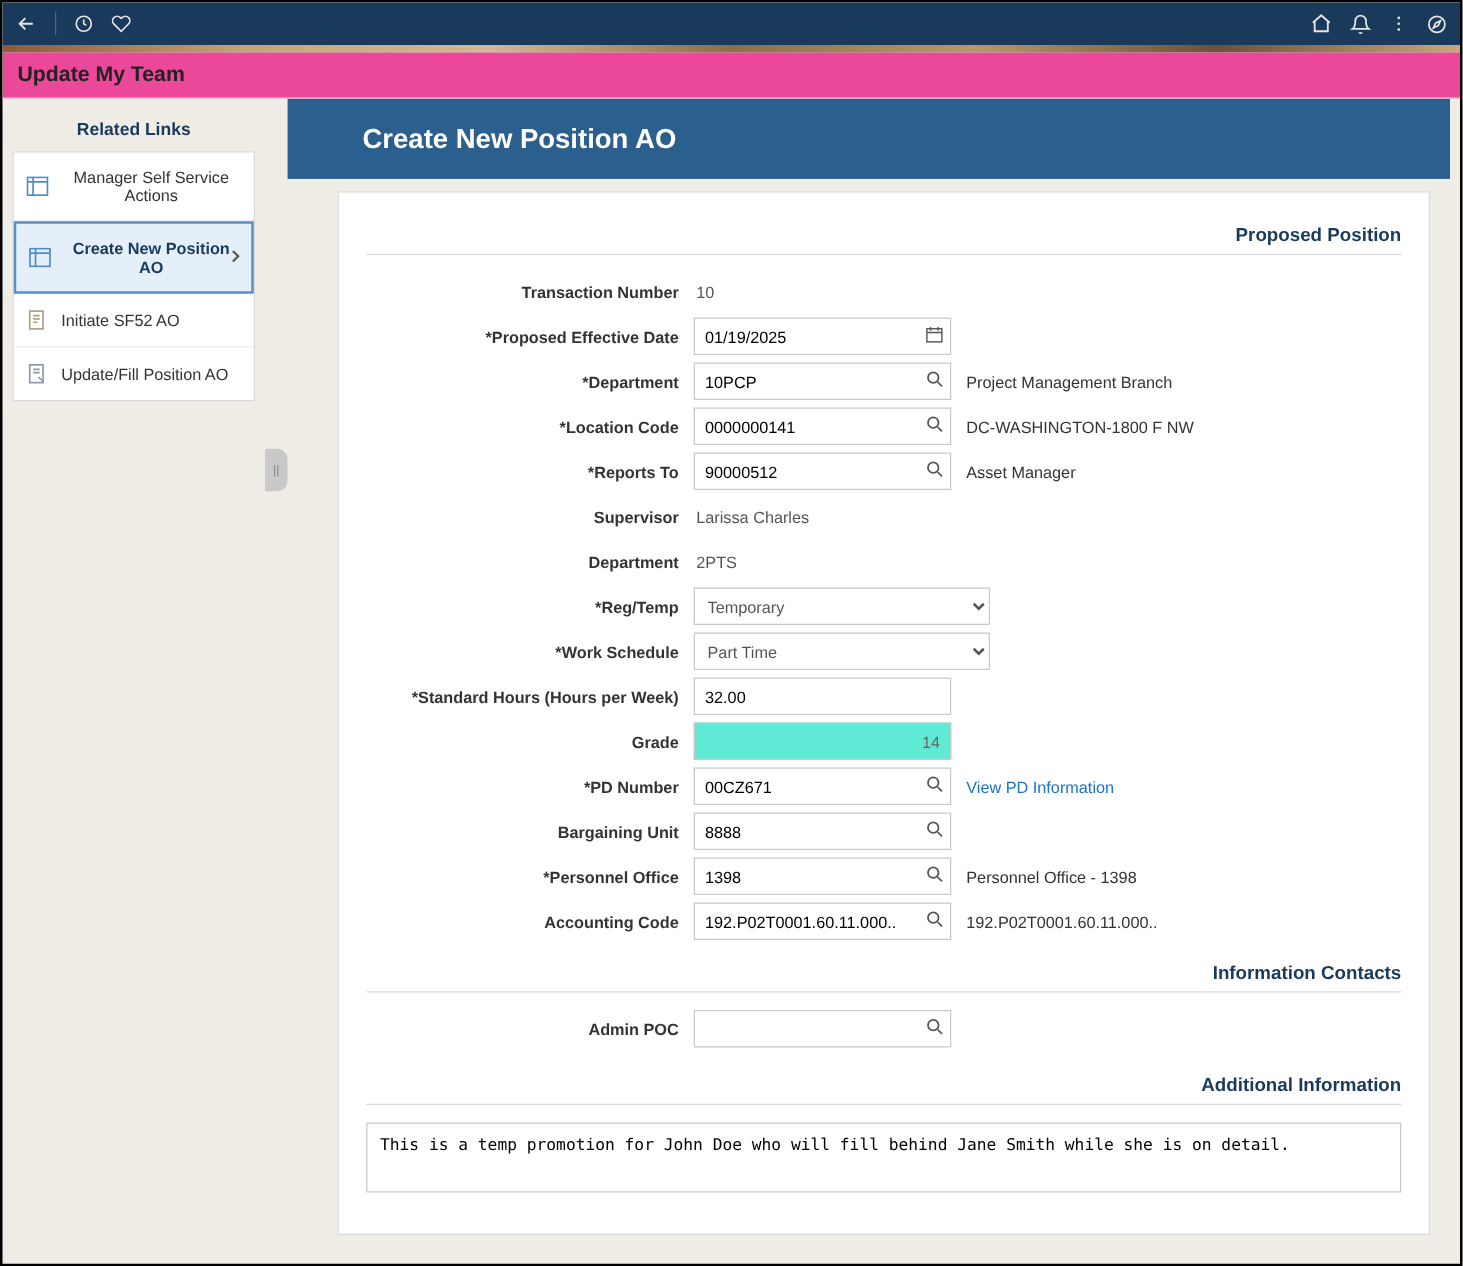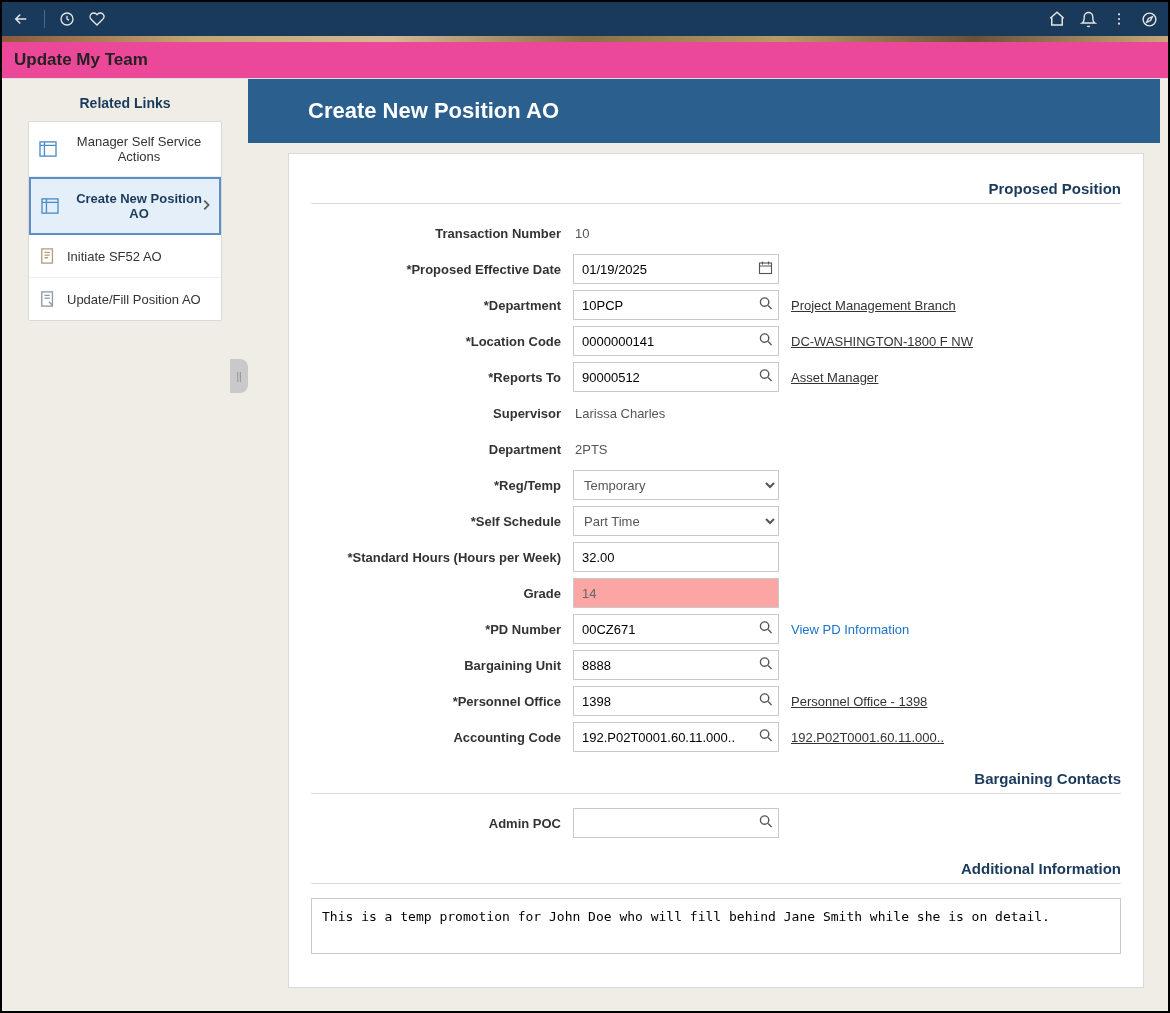--- a/index.html
+++ b/index.html
@@ -14,21 +14,21 @@
   
   .deco-strip { height: 6px; background: linear-gradient(90deg,#8b5a3c,#c4a574,#d4b896,#8b6f47,#b89968,#6b5139,#c9a779); }
 
   
   .page-title-bar { background: #ec4899; padding: 8px 12px; font-size: 17px; font-weight: bold; color: #222; border-bottom: 1px solid #ddd; }
 
   
   .main-wrap { display: flex; height: calc(1013px - 34px - 6px - 36px - 4px); }
 
   
-  .sidebar { width: 210px; padding: 8px; margin-left: 18px; }
+  .sidebar { width: 210px; padding: 8px; }
   .related-title { text-align: center; font-weight: bold; font-size: 14px; color: #1a3a5c; padding: 8px 0 10px; }
   .sidebar-box { background: #fff; border: 1px solid #d9d9d9; border-radius: 2px; text-align: center; }
   .sidebar-item { display: flex; align-items: center; gap: 10px; padding: 12px 10px; border-bottom: 1px solid #eee; cursor: pointer; position: relative; font-size: 13px; color: #333; }
   .sidebar-item:last-child { border-bottom: none; }
   .sidebar-item.active { background: #e4effa; border: 2px solid #5a8fc7; font-weight: bold; color: #1a3a5c; }
   .sidebar-item .chev { position: absolute; right: 8px; color: #555; }
   .sb-icon { width: 18px; height: 18px; display: inline-flex; align-items: center; justify-content: center; }
 
   
   .drag-handle { width: 18px; height: 34px; background: #c9c9c9; border-radius: 0 8px 8px 0; margin-top: 280px; color: #888; display: flex; align-items: center; justify-content: center; font-size: 10px; cursor: pointer; }
@@ -37,28 +37,28 @@
   .content { flex: 1; overflow-y: auto; padding-right: 8px; }
   .banner { background: #2b5f8e; color: #fff; height: 64px; display: flex; align-items: center; padding-left: 60px; font-size: 22px; font-weight: bold; background-image: linear-gradient(rgba(43,95,142,0.92),rgba(43,95,142,0.92)); }
   .form-card { background: #fff; border: 1px solid #d9d9d9; margin: 10px 16px 10px 40px; padding: 20px 22px 30px; }
 
   .section-header { color: #1a3a5c; font-weight: bold; font-size: 15px; padding-bottom: 6px; border-bottom: 1px solid #d9d9d9; margin-bottom: 14px; margin-top: 6px; text-align: right; }
 
   .form-row { display: flex; align-items: center; margin-bottom: 6px; min-height: 30px; }
   .form-label { width: 262px; text-align: right; padding-right: 12px; font-size: 13px; color: #333; font-weight: bold; }
   .form-field { display: flex; align-items: center; gap: 12px; }
   .text-input { width: 206px; height: 30px; border: 1px solid #c9c9c9; padding: 0 8px; font-size: 13px; }
-  .text-input.readonly { background: #fca5a5; color: #666; }
+  .text-input.readonly { background: #5eead4; color: #666; text-align: right; }
   .input-with-icon { position: relative; width: 206px; }
   .input-with-icon .text-input { width: 100%; }
   .field-icon { position: absolute; right: 6px; top: 50%; transform: translateY(-50%); color: #555; cursor: pointer; }
-  .select-input { width: 206px; height: 30px; border: 1px solid #c9c9c9; padding: 0 6px; font-size: 13px; color: #555; background: #fff; }
+  .select-input { width: 237px; height: 30px; border: 1px solid #c9c9c9; padding: 0 6px; font-size: 13px; color: #555; background: #fff; }
   .select-input.highlighted { outline: 2px solid #5a8fc7; }
   .static-value { color: #555; padding-left: 2px; }
-  .side-text { color: #333; font-size: 13px; text-decoration: underline; }
+  .side-text { color: #333; font-size: 13px; }
   .link-text { color: #1a73c7; cursor: pointer; font-size: 13px; }
 
   .textarea-box { width: 100%; min-height: 56px; border: 1px solid #c9c9c9; padding: 10px; font-size: 13px; color: #000000; resize: none; }
 
 </style>
 </head>
 <body>
 
 <div class="topbar">
   <div class="topbar-left">
@@ -242,21 +242,21 @@
       </div>
 
       <div class="form-row">
         <div class="form-label">*Reg/Temp</div>
         <div class="form-field">
           <select class="select-input"><option>Temporary</option></select>
         </div>
       </div>
 
       <div class="form-row">
-        <div class="form-label">*Self Schedule</div>
+        <div class="form-label">*Work Schedule</div>
         <div class="form-field">
           <select class="select-input"><option>Part Time</option></select>
         </div>
       </div>
 
       <div class="form-row">
         <div class="form-label">*Standard Hours (Hours per Week)</div>
         <div class="form-field">
           <input class="text-input" value="32.00" style="">
         </div>
@@ -318,21 +318,21 @@
             <span class="field-icon"><svg width="14" height="14" viewBox="0 0 20 20" fill="none" stroke="currentColor" stroke-width="2">
                   <circle cx="8" cy="8" r="6"></circle>
                   <path d="M13 13l5 5"></path>
                 </svg></span>
           </div>
           <span class="side-text">192.P02T0001.60.11.000..</span>
         </div>
       </div>
 
 
-      <div class="section-header" style="margin-top:18px">Bargaining Contacts</div>
+      <div class="section-header" style="margin-top:18px">Information Contacts</div>
 
       <div class="form-row">
         <div class="form-label">Admin POC</div>
         <div class="form-field">
           <div class="input-with-icon">
             <input class="text-input" value="" style="">
             <span class="field-icon"><svg width="14" height="14" viewBox="0 0 20 20" fill="none" stroke="currentColor" stroke-width="2">
                   <circle cx="8" cy="8" r="6"></circle>
                   <path d="M13 13l5 5"></path>
                 </svg></span>

